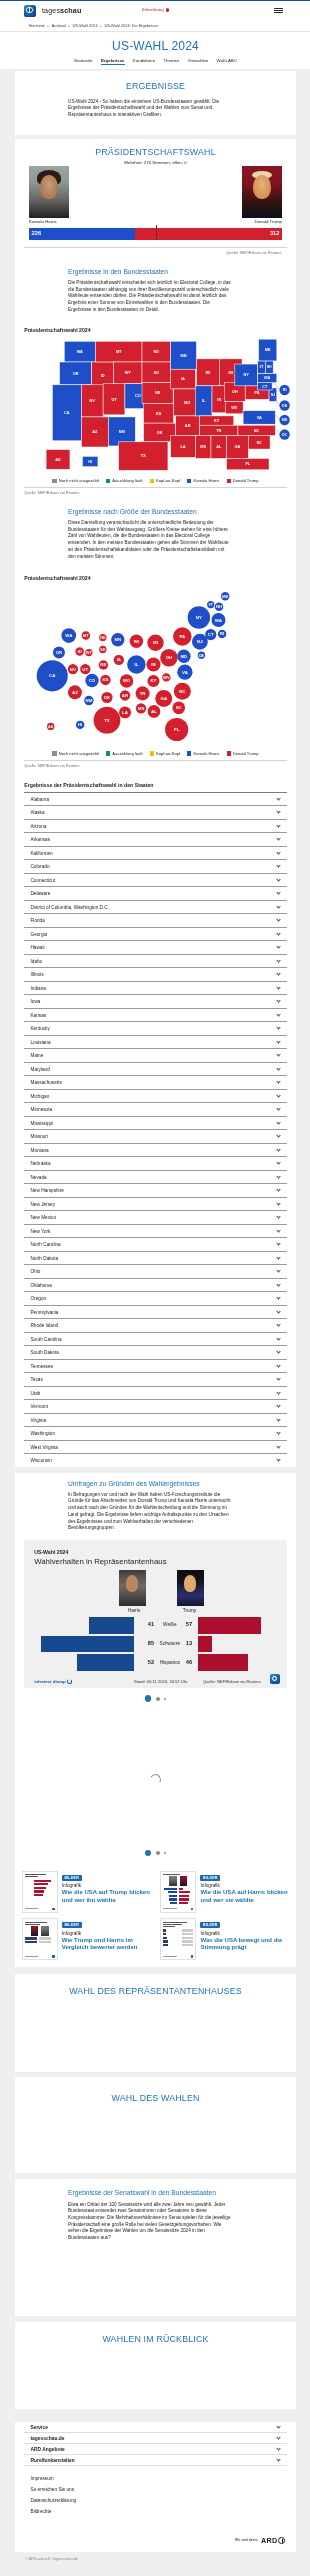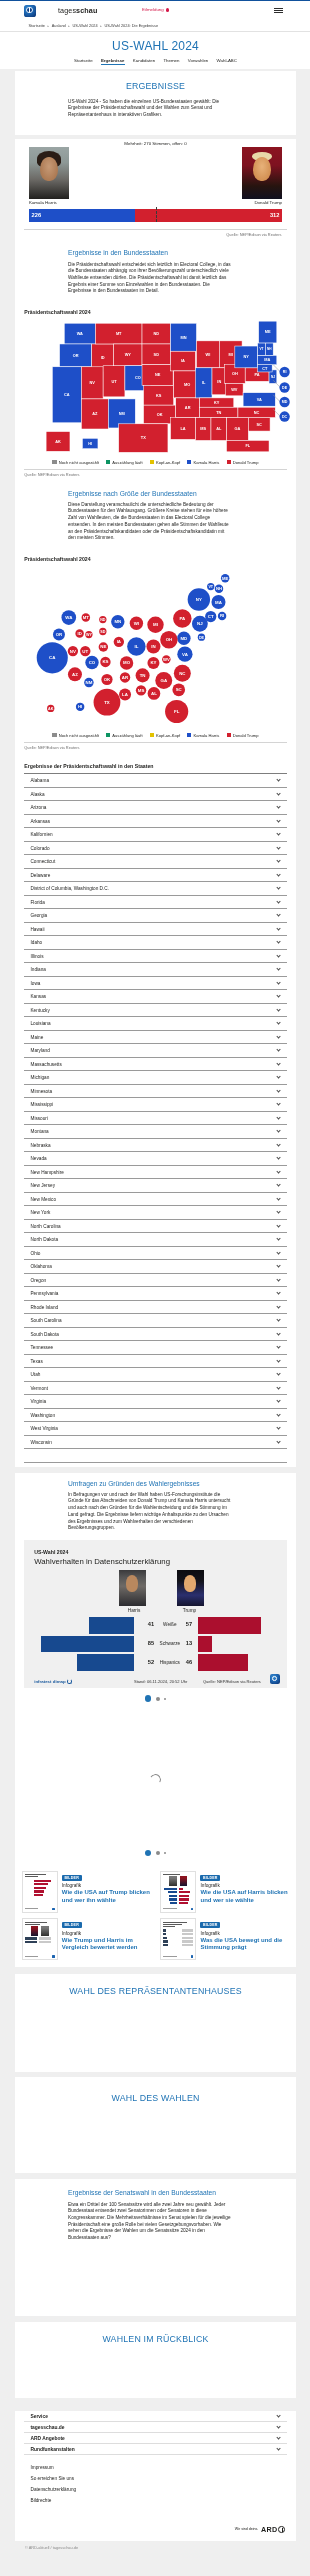--- a/index.html
+++ b/index.html
@@ -6,21 +6,21 @@
   html,body { width:311px; }
   body { height:2576px; background:#efefef; font-family:"Liberation Sans","DejaVu Sans",sans-serif; color:#1d1d1b; overflow:hidden; border-top:1px solid #11519c; }
   .card { background:#fff; width:281px; margin:0 auto; position:relative; }
 
   
   .topbar { background:#fff; width:311px; height:19px; position:relative; }
   .ts-logo { position:absolute; left:24px; top:3.6px; width:12px; height:12px; border-radius:2.6px;
     background:radial-gradient(circle at 35% 30%, #3b8fd4 0%, #1c64b0 45%, #0a2f6e 100%); }
   .ts-logo .ring { position:absolute; left:2.1px; top:2.1px; width:6.7px; height:6.7px; border:0.8px solid #e8f2fb; border-radius:50%; background:#0d3d85; }
   .ts-logo .one { position:absolute; left:5.2px; top:3.1px; width:1.3px; height:4.7px; background:#fff; }
-  .ts-wordmark { position:absolute; left:42px; top:5.2px; font-size:7.2px; letter-spacing:0.1px; color:#1d1d1b;margin-left:16px; }
+  .ts-wordmark { position:absolute; left:42px; top:5.2px; font-size:7.2px; letter-spacing:0.1px; color:#1d1d1b; }
   .ts-wordmark b { font-weight:700; }
   .breaking { position:absolute; left:0; right:0; top:6.2px; text-align:center; font-size:4.4px; color:#d41949; }
   .breaking .dot { display:inline-block; width:3.1px; height:3.1px; border-radius:50%; background:#d41949; margin-left:2.1px; vertical-align:middle; }
   .burger { position:absolute; right:28.5px; top:6.7px; width:8.3px; height:5.7px; cursor:pointer; }
   .burger span { display:block; height:0.8px; background:#2d2d2d; margin-bottom:1.6px; }
 
   
   .breadcrumb { background:#fff; width:311px; height:12px; border-bottom:0.5px solid #e2e2e2; font-size:3.9px; color:#3c3c3c; padding-left:28.5px; display:flex; align-items:center; gap:2.6px; }
   .breadcrumb .sep { color:#8a8a8a; font-size:3.1px; }
 
@@ -136,21 +136,21 @@
   .thumb .pic.p2 { background:linear-gradient(180deg,#8c1420 20%,#15152f 100%); }
   .thumb .duo { display:flex; gap:1.6px; align-items:center; margin-bottom:1.3px; }
   .thumb .duo .l { height:2.3px; background:#17498f; }
   .thumb .duo .r { height:2.3px; background:#b01030; }
   .thumb .duo .g { height:2.3px; background:#c9c9c9; }
   .badge { display:inline-block; background:#1a6aad; color:#fff; font-size:3.6px; font-weight:700; padding:1px 2.6px; border-radius:1px; letter-spacing:0.2px; }
   .t-kicker { font-size:4.7px; margin-top:2.1px; }
   .t-title { font-size:6px; line-height:7.2px; font-weight:700; color:#1f73b4; margin-top:1.6px; }
 
   
-  .card4 { height:98px; } .card5 { height:96px; } .card7 { height:76px; }
+  .card4 { height:98px; } .card5 { height:96px; } .card7 { height:87px; }
   .card4 .sec-heading, .card5 .sec-heading, .card7 .sec-heading { padding-top:12.4px; }
   .card5 .sec-heading { padding-top:16.6px; }
   .card6 { height:137px; }
   .card6 .sub-heading { padding-top:10.4px; }
   .card6 .body-text { margin-top:5.2px; }
 
   
   .footer { height:130px; }
   .f-acc { margin:7.2px 9.3px 0 9.3px; }
   .f-row { height:11px; border-bottom:0.5px solid #ddd; display:flex; align-items:center; justify-content:space-between; padding:0 6.2px; cursor:pointer; }
@@ -204,20 +204,21 @@
 </div>
 <div class="gap4"></div>
 
 <div class="card card1">
   <div class="sec-heading">ERGEBNISSE</div>
   <div class="body-text">US-Wahl 2024 - So haben die einzelnen US-Bundesstaaten gewählt: Die Ergebnisse der Präsidentschaftswahl und der Wahlen zum Senat und Repräsentantenhaus in interaktiven Grafiken.</div>
 </div>
 <div class="gap8"></div>
 
 <div class="card card2">
+  <div class="sec-heading">PRÄSIDENTSCHAFTSWAHL</div>
   <div class="majority">Mehrheit: 270 Stimmen, offen: 0</div>
 
   <div class="cand-row">
     <div class="photo harris">
         <div class="hair"></div>
         <div class="face"></div>
       </div>
     <div class="photo trump">
         <div class="hair"></div>
         <div class="face"></div>
@@ -717,21 +718,21 @@
     </div>
 </div>
 <div class="gap12"></div>
 
 <div class="card card3">
   <div class="sub-heading">Umfragen zu Gründen des Wahlergebnisses</div>
   <div class="body-text">In Befragungen vor und nach der Wahl haben US-Forschungsinstitute die Gründe für das Abschneiden von Donald Trump und Kamala Harris untersucht und auch nach den Gründen für die Wahlentscheidung und die Stimmung im Land gefragt. Die Ergebnisse liefern wichtige Anhaltspunkte zu den Ursachen des Ergebnisses und zum Wahlverhalten der verschiedenen Bevölkerungsgruppen.</div>
 
   <div class="widget">
     <div class="w-kicker">US-Wahl 2024</div>
-    <div class="w-title">Wahlverhalten in Datenschutzerklärung</div>
+    <div class="w-title">Wahlverhalten in Repräsentantenhaus</div>
     <div class="w-photo h">
         <div class="wface"></div>
       </div>
     <div class="w-photo t">
         <div class="wface"></div>
       </div>
     <div class="w-name" style="left:104px">Harris</div>
     <div class="w-name" style="left:159px">Trump</div>
     <div class="w-bars" id="wbars">
         <div class="w-row">

